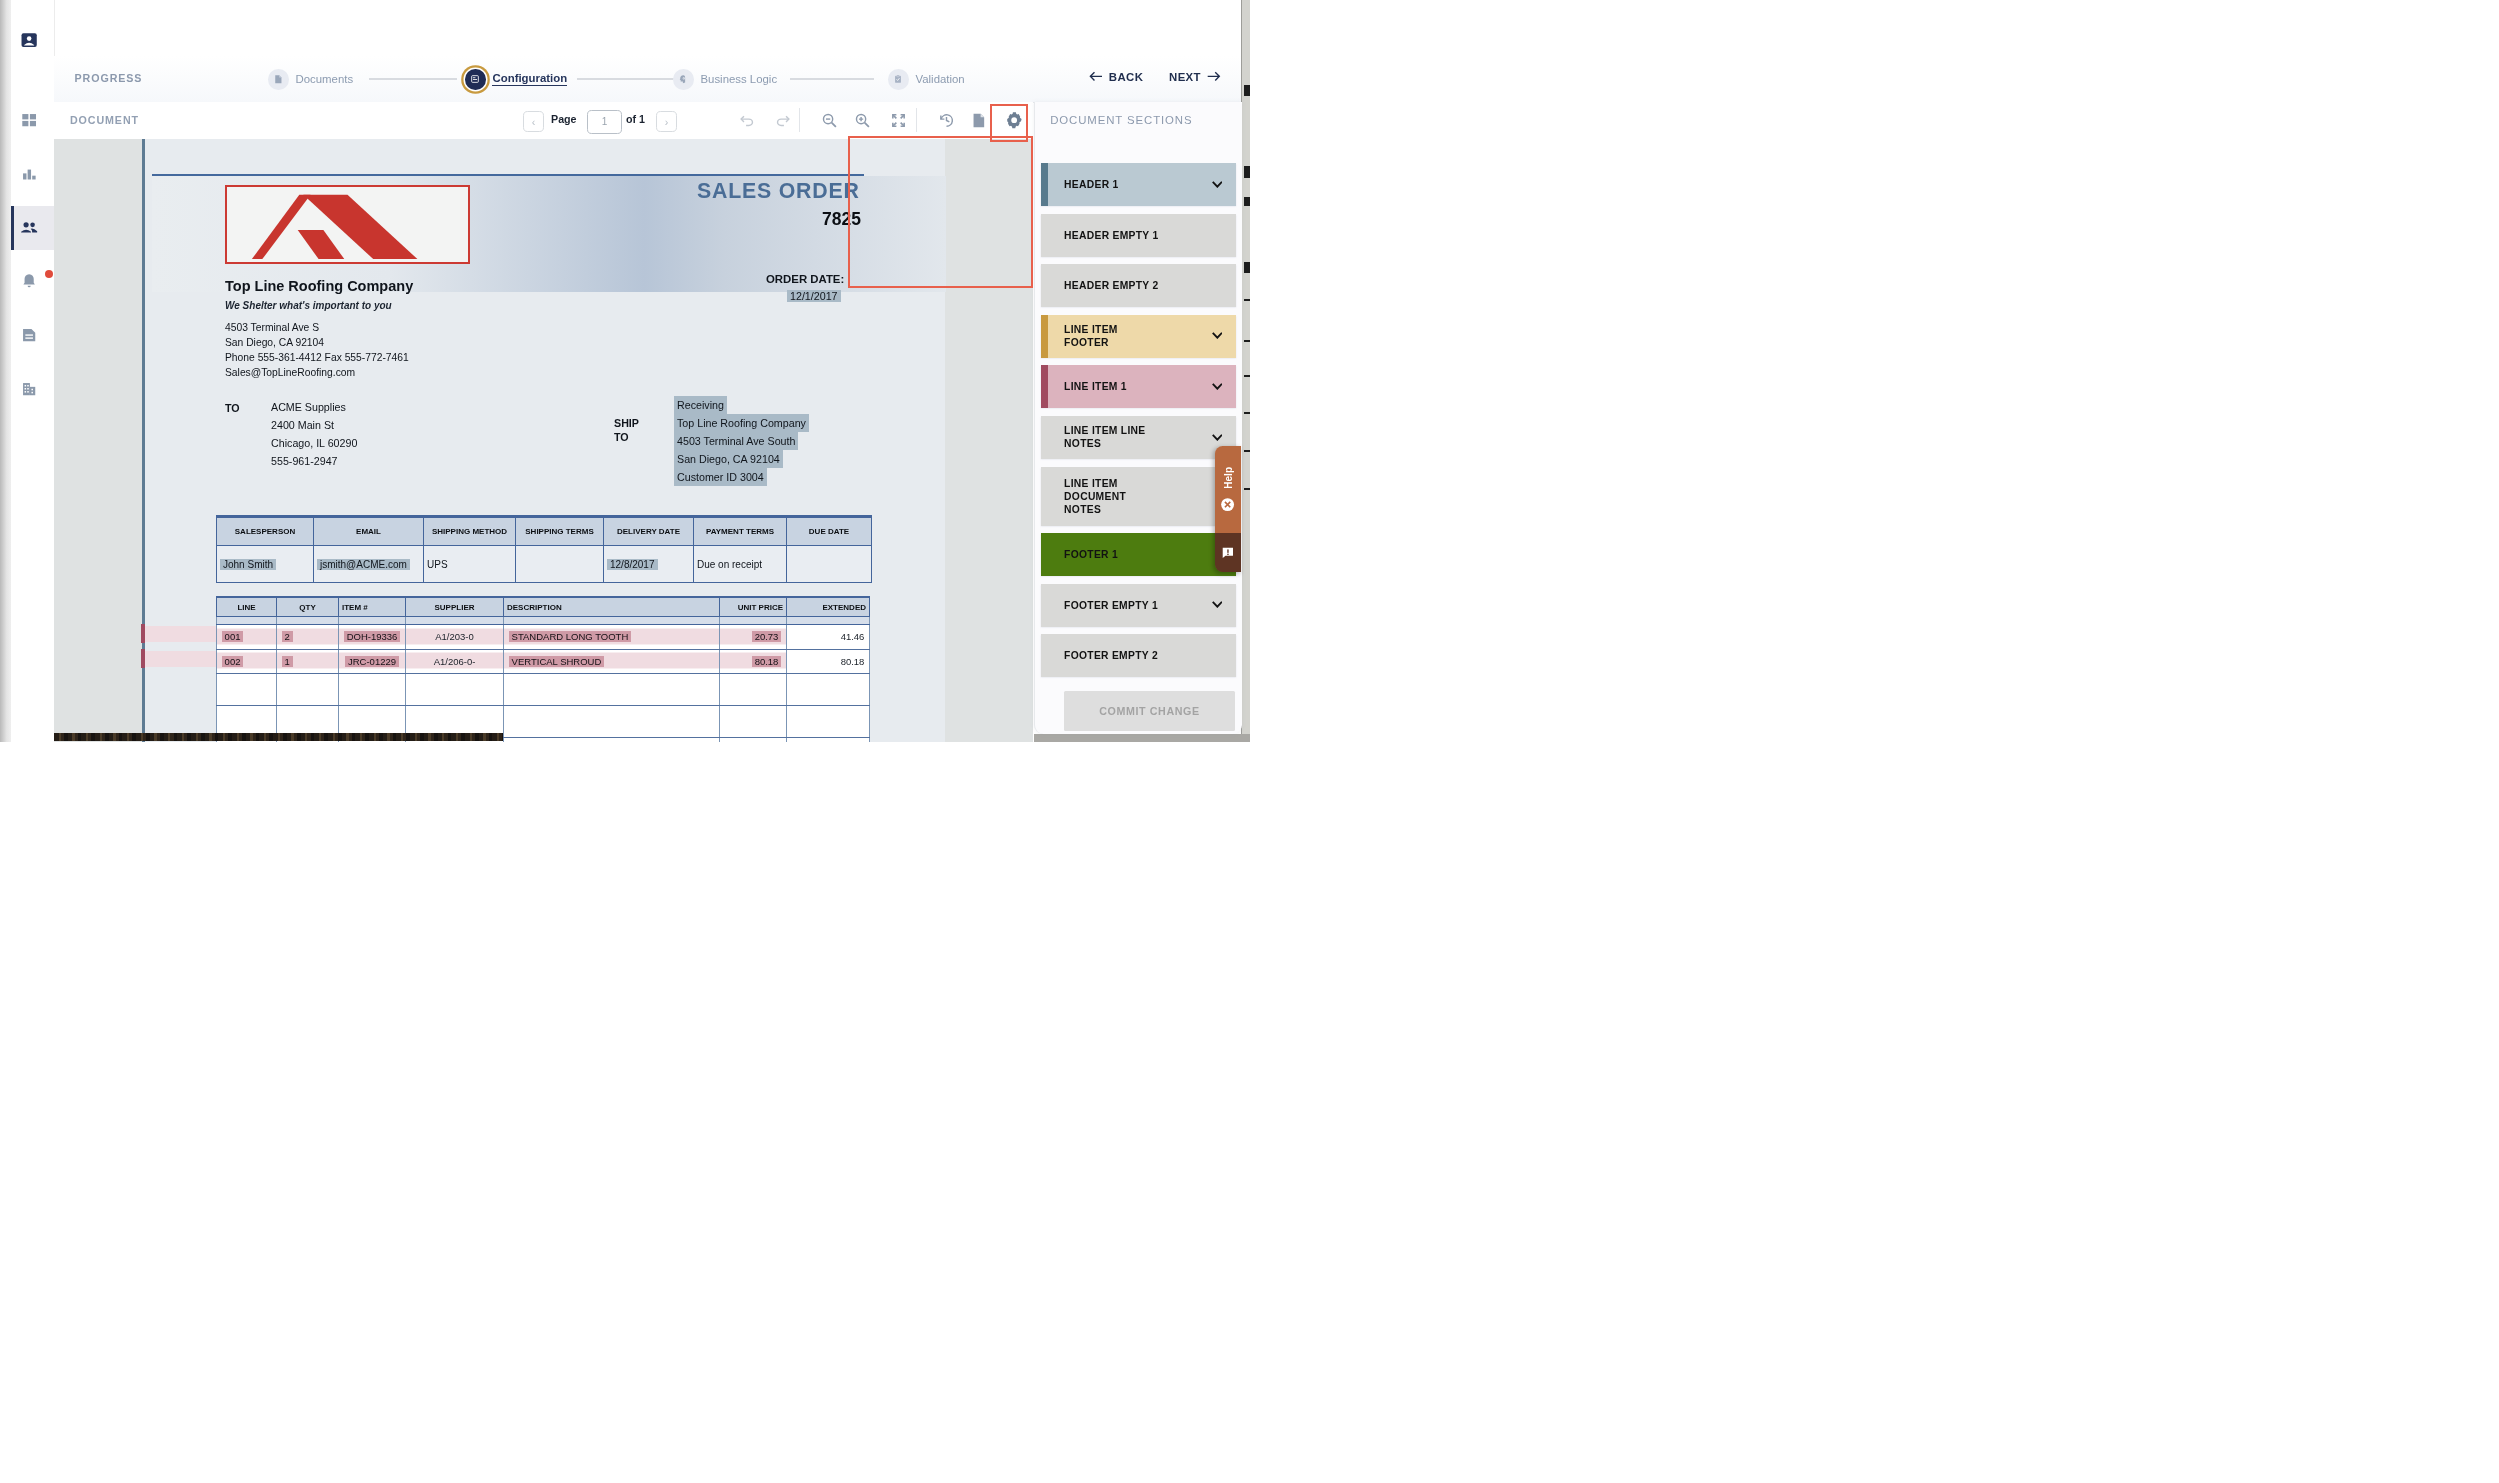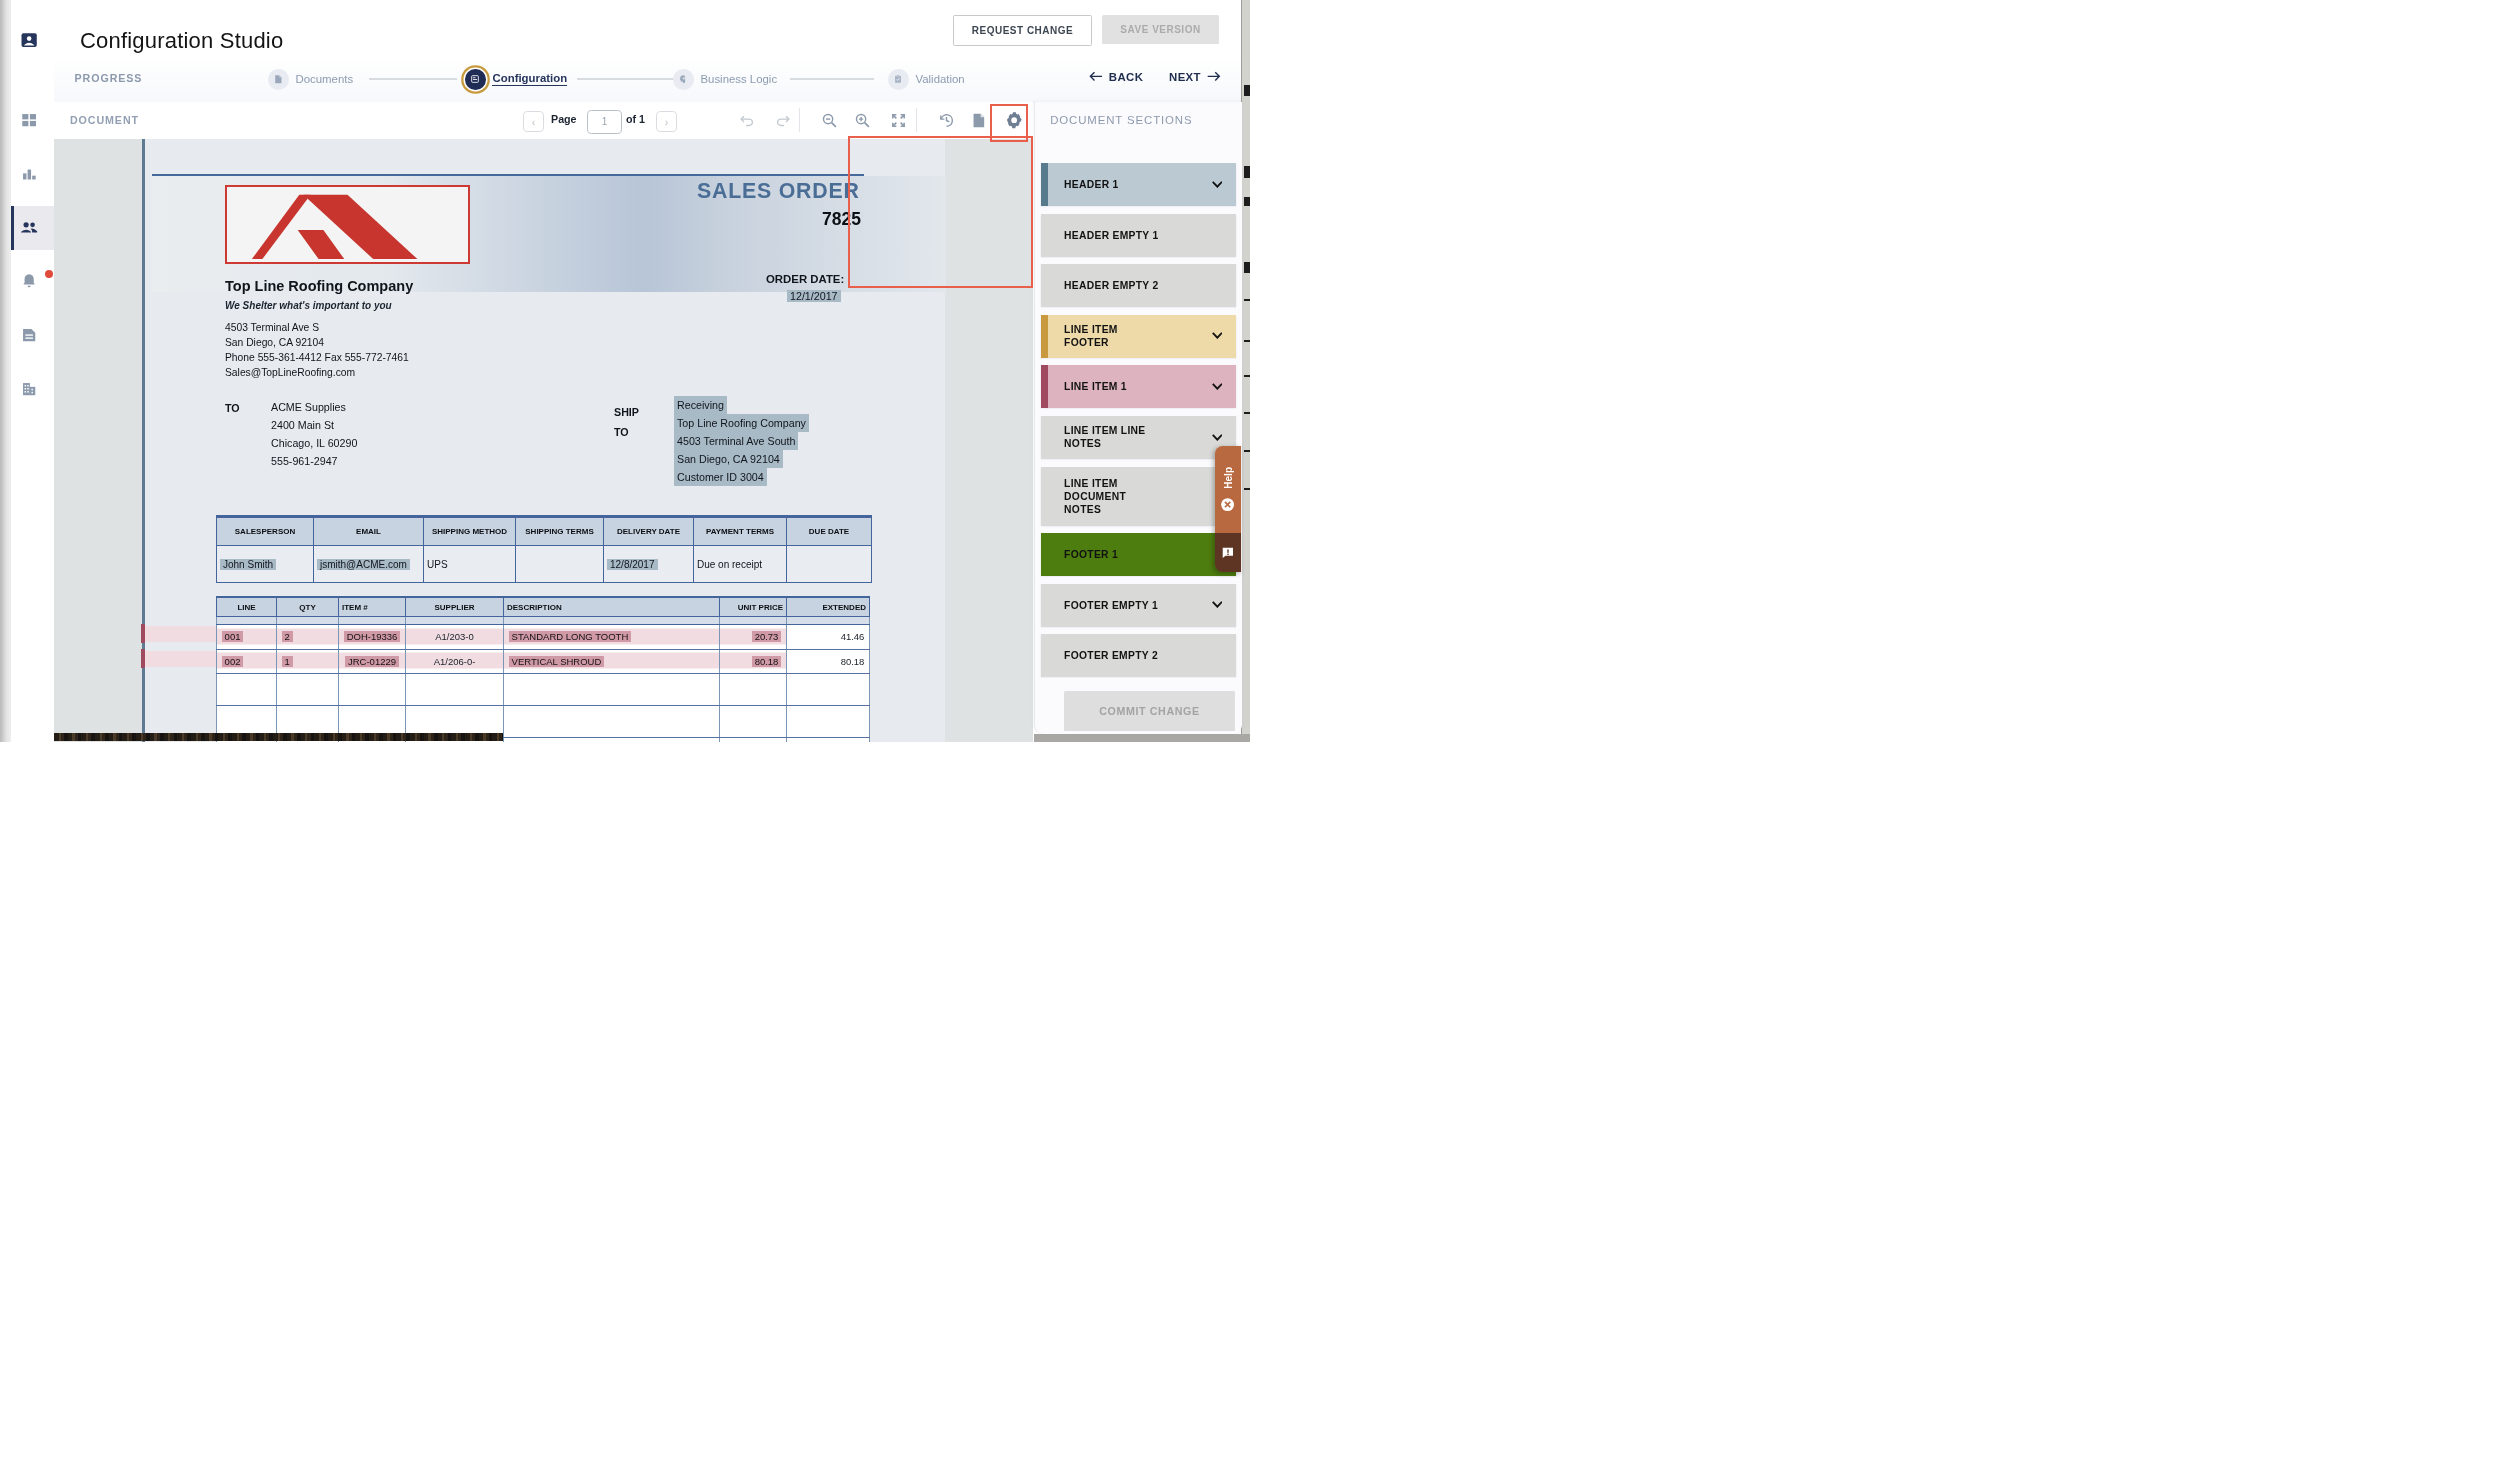--- a/index.html
+++ b/index.html
@@ -62,21 +62,21 @@
   .so-title{position:absolute;left:552px;top:40px;font-size:21.3px;font-weight:700;letter-spacing:0.8px;color:#4a6d96;white-space:nowrap;}
   .so-num{position:absolute;left:602px;top:70px;width:114px;text-align:right;font-size:17.5px;font-weight:700;color:#0c0f14;}
   .co-name{position:absolute;left:80px;top:139px;font-size:14.5px;font-weight:700;color:#10151c;}
   .tagline{position:absolute;left:80px;top:161px;font-size:10px;font-style:italic;font-weight:600;color:#1c2430;}
   .addr{position:absolute;left:80px;top:181px;font-size:10.3px;color:#10151c;line-height:15px;white-space:pre-line;}
   .odate-l{position:absolute;left:621px;top:134px;font-size:11.4px;font-weight:700;color:#10151c;}
   .chip{display:inline-block;background:#a9bac7;color:#10151c;padding:0 3px;}
   .odate-v{position:absolute;left:642px;top:151px;font-size:10.7px;}
   .to-l{position:absolute;left:80px;top:263px;font-size:10.7px;font-weight:700;color:#10151c;}
   .to-lines{position:absolute;left:126px;top:259px;font-size:10.7px;color:#10151c;line-height:18px;white-space:pre-line;}
-  .ship-l{position:absolute;left:469px;top:263px;font-size:10.7px;font-weight:700;color:#10151c;line-height:20px;white-space:pre-line;}
+  .ship-l{position:absolute;left:469px;top:277px;font-size:10.7px;font-weight:700;color:#10151c;line-height:14px;white-space:pre-line;}
   .ship-lines{position:absolute;left:529px;top:257px;font-size:10.7px;line-height:18px;}
   .ship-lines .row{height:18px;}
 
   table{border-collapse:collapse;table-layout:fixed;}
   .infotbl{position:absolute;left:71px;top:376px;width:654px;border-top:3px solid #44659b;border-bottom:1.5px solid #44659b;}
   .infotbl th{background:#c8d3e1;border:0.8px solid #44659b;border-bottom:1.5px solid #44659b;font-size:8px;font-weight:700;color:#0b0e12;text-align:center;padding:3px 1.5px;height:21.3px;}
   .infotbl td{background:#e9edf2;border:0.8px solid #44659b;font-size:10px;color:#10151c;text-align:left;height:36px;padding:0 3px;}
 
   .linetbl{position:absolute;left:71px;top:457px;width:654px;border-top:2.3px solid #44659b;}
   .linetbl th{background:#c8d3e1;border:0.8px solid #44659b;font-size:8px;font-weight:700;color:#0b0e12;padding:2.3px 3px;height:13.7px;}
@@ -176,25 +176,20 @@
       <rect x="6" y="10.5" width="2" height="2" fill="#fff"></rect>
         <rect x="9.5" y="10.5" width="2" height="2" fill="#fff"></rect>
       <rect x="6" y="14.5" width="2" height="2" fill="#fff"></rect>
         <rect x="9.5" y="14.5" width="2" height="2" fill="#fff"></rect>
       <rect x="15" y="11.5" width="2" height="2" fill="#fff"></rect>
         <rect x="15" y="15.5" width="2" height="2" fill="#fff"></rect>
     </svg>
     <div class="abs reddot" style="left:34px;top:270px;"></div>
   </div>
 
-  <header class="abs topbar">
-    <h1 class="apptitle">Configuration Studio</h1>
-    <div class="btn btn-outline">REQUEST CHANGE</div>
-    <div class="btn btn-disabled">SAVE VERSION</div>
-  </header>
 
   <div class="abs progress">
     <span class="plabel">PROGRESS</span>
 
     <div class="step" style="left:214px;">
       <span class="circ">
         <svg width="10.7" height="10.7" viewBox="0 0 24 24">
             <path d="M5 3 L14 3 L19 8 L19 21 L5 21 Z" fill="#9aa7ba"></path>
             <path d="M14 3 L14 8 L19 8 Z" fill="#c9d1dd"></path>
           </svg>

